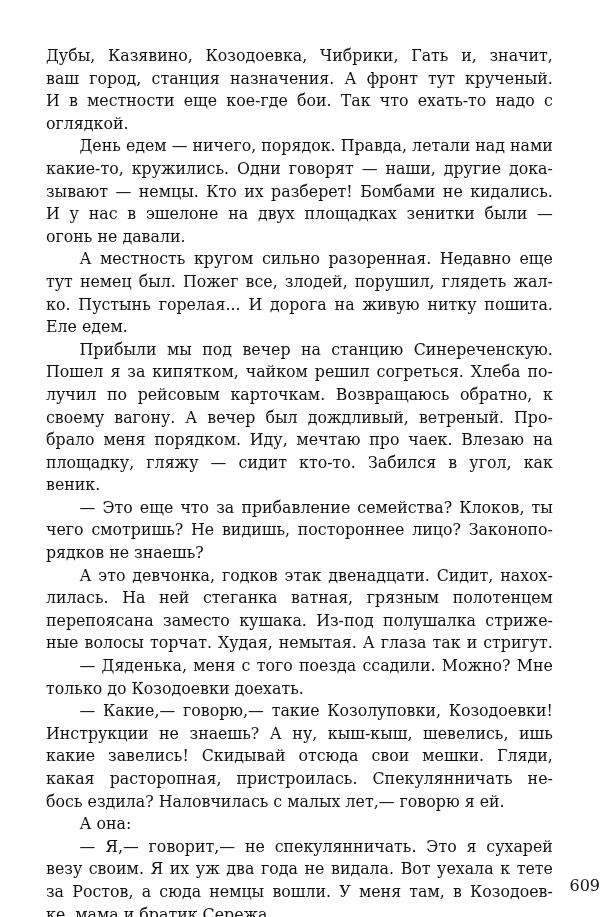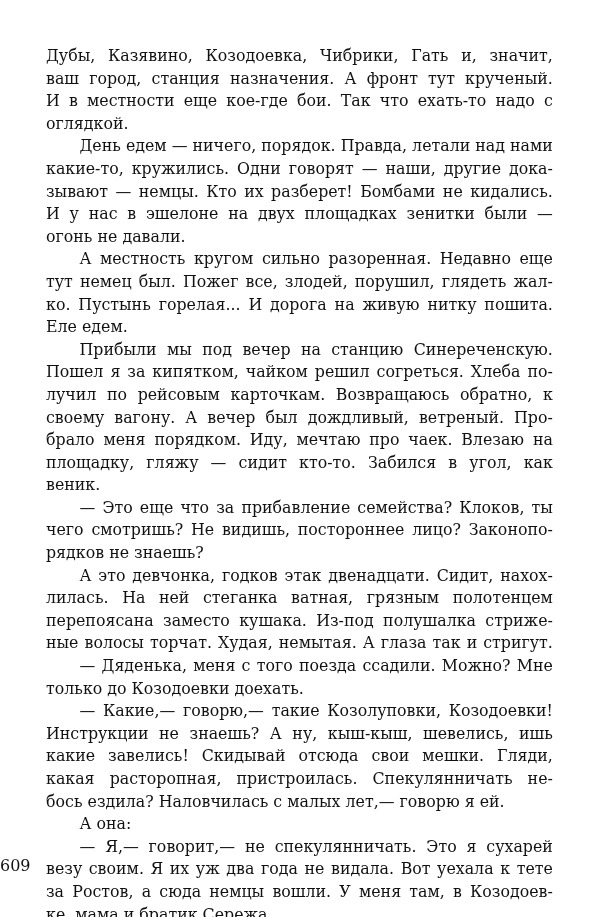--- a/index.html
+++ b/index.html
@@ -8,21 +8,21 @@
     position: absolute; left: 46px; top: 44px; width: 507px;
     font-family: "DejaVu Serif", "Liberation Serif", serif;
     font-size: 17px; line-height: 22.6px; color: #111;
     transform: scaleX(0.93); transform-origin: left top;
   }
   .page-inner { width: 545px; }
   .p { margin: 0; text-align: justify; text-align-last: left; }
   .line { display: block; text-align: justify; text-align-last: justify; white-space: nowrap; }
   .line.last { text-align-last: left; }
   .folio {
-    position: absolute; top: 856px; left: 0; width: 600px; text-align: left;
+    position: absolute; top: 876px; left: 0; width: 600px; text-align: right;
     font-family: "DejaVu Serif", "Liberation Serif", serif; font-size: 16px; color: #111;
   }
 </style>
 </head>
 <body>
 
 <div class="page">
   <div class="page-inner" id="text-body">
     <p class="p">
       <span class="line">Дубы, Казявино, Козодоевка, Чибрики, Гать и, значит,</span>

